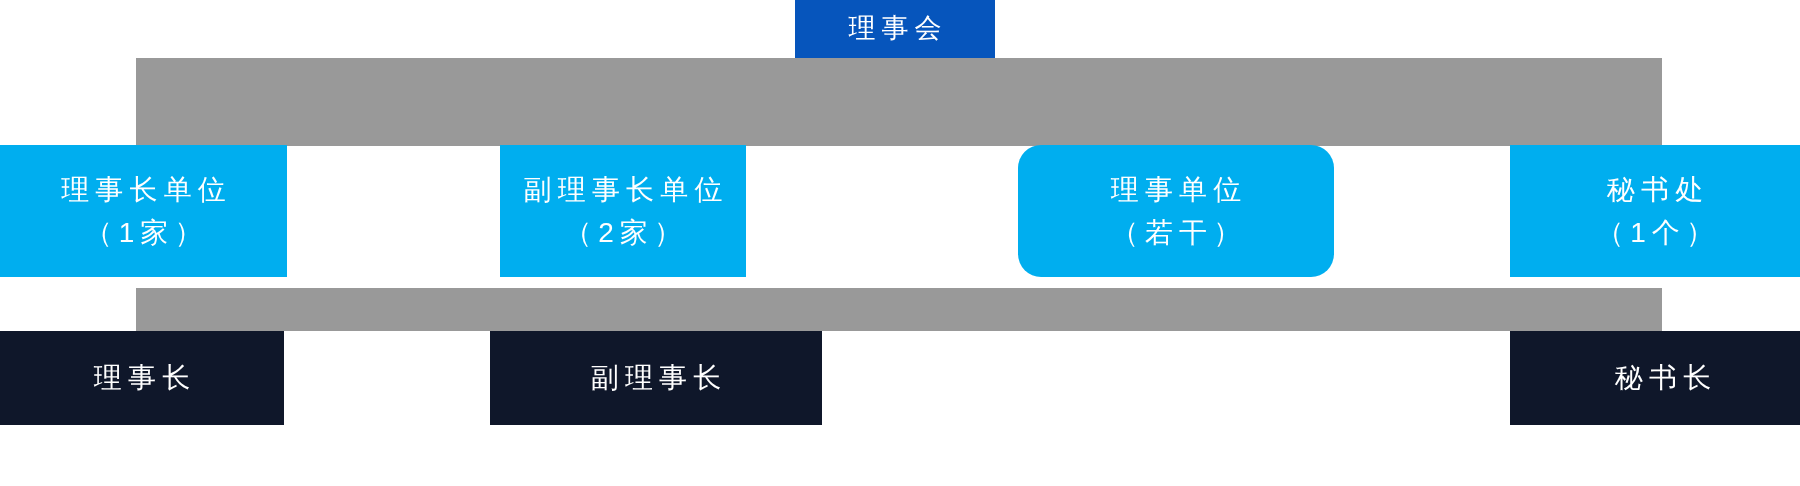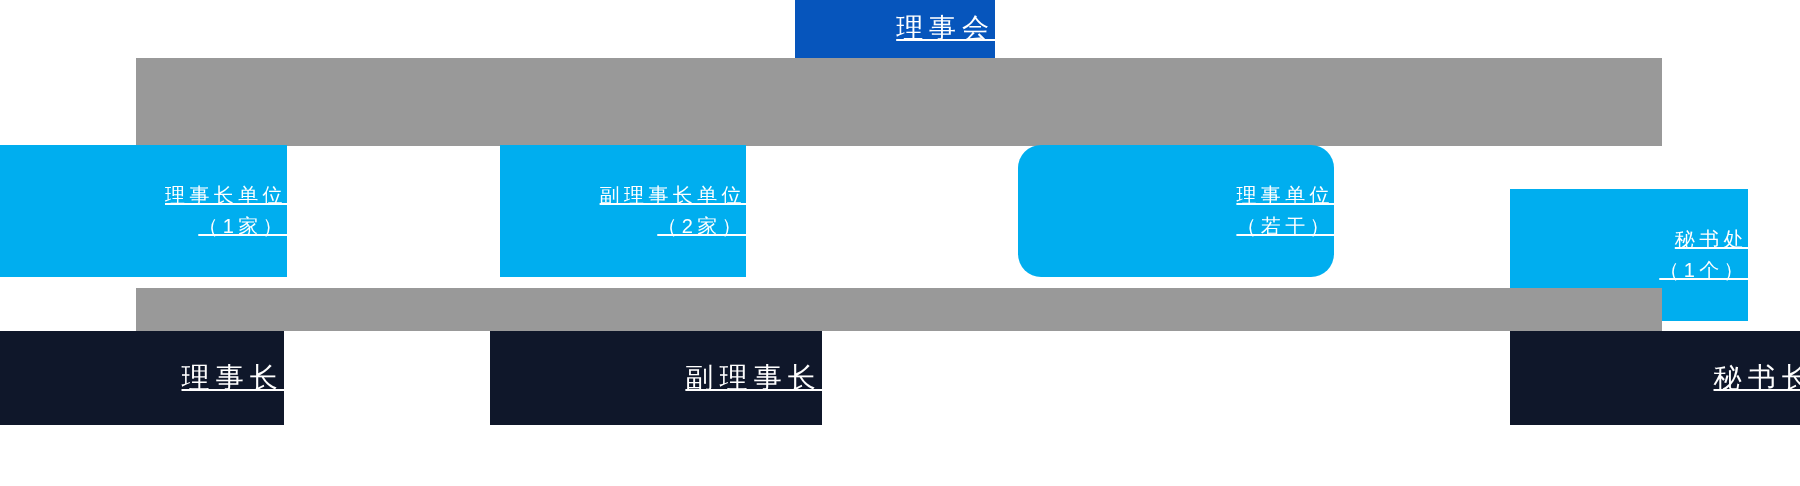--- a/index.html
+++ b/index.html
@@ -16,29 +16,28 @@
     width: 1800px;
     height: 486px;
     background: #ffffff;
     overflow: hidden;
   }
   .node {
     position: absolute;
     box-sizing: border-box;
     display: flex;
     flex-direction: column;
-    align-items: flex-end;
+    align-items: center;
     justify-content: center;
     color: #ffffff;
     text-align: center;
     letter-spacing: 0.22em;
     text-indent: 0.22em;
     line-height: 1.55;
     white-space: nowrap;
-    text-decoration: underline;
   }
   .node-line { display: block; }
 
   
   .node--root {
     left: 795px;
     top: 0px;
     width: 200px;
     height: 58px;
     background: #0655bc;
@@ -61,26 +60,26 @@
     top: 288px;
     width: 1526px;
     height: 43px;
   }
 
   
   .node--unit {
     top: 145px;
     height: 132px;
     background: #00aeef;
-    font-size: 20px;
+    font-size: 28px;
   }
   .node--unit.unit-1 { left: 0px;    width: 287px; }
   .node--unit.unit-2 { left: 500px;  width: 246px; }
   .node--unit.unit-3 { left: 1018px; width: 316px; border-radius: 23px; }
-  .node--unit.unit-4 { left: 1510px; width: 238px; margin-top: 44px; }
+  .node--unit.unit-4 { left: 1510px; width: 290px; }
 
   
   .node--role {
     top: 331px;
     height: 94px;
     background: #0f172a;
     font-size: 28px;
   }
   .node--role.role-1 { left: 0px;    width: 284px; }
   .node--role.role-2 { left: 490px;  width: 332px; }

